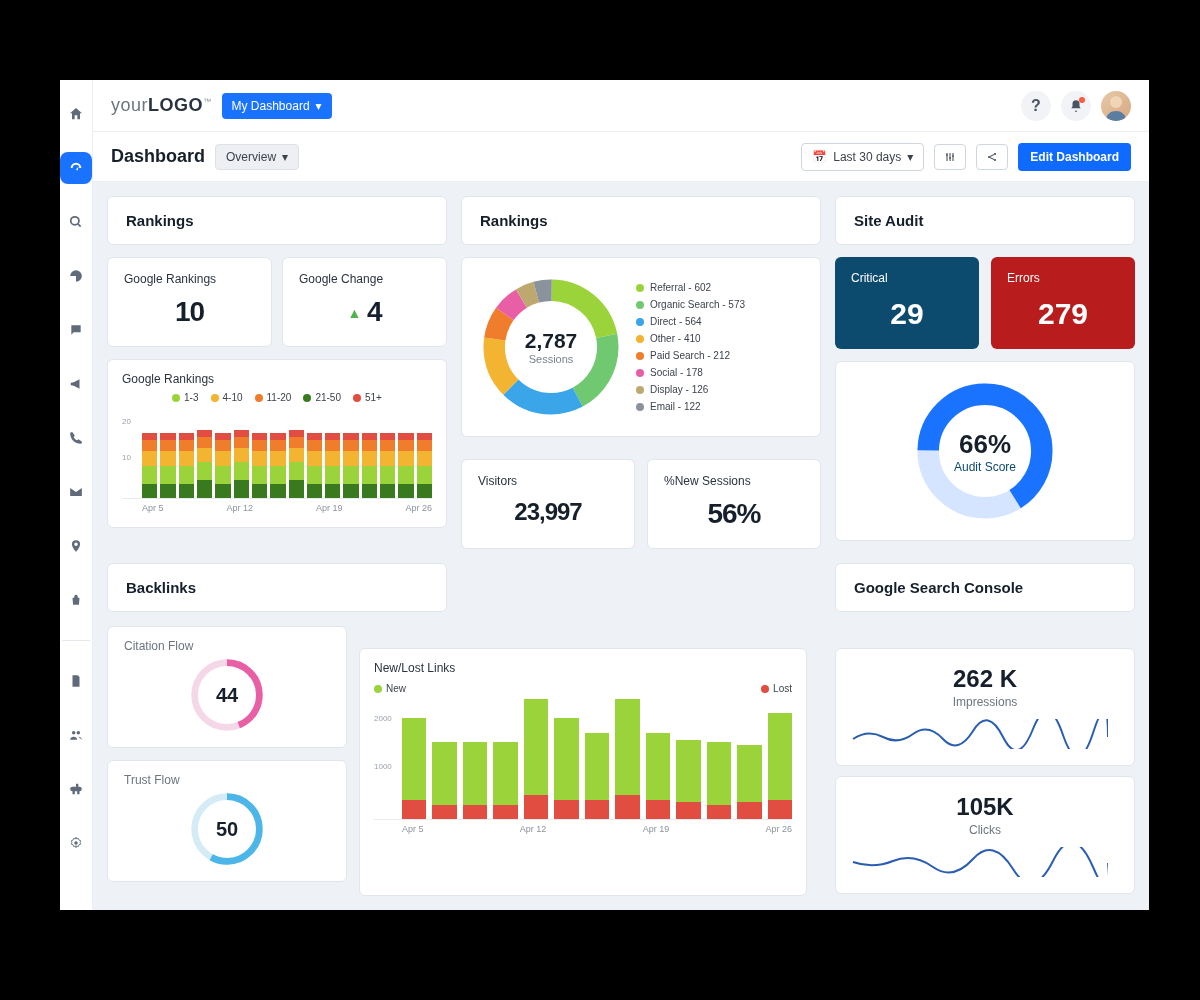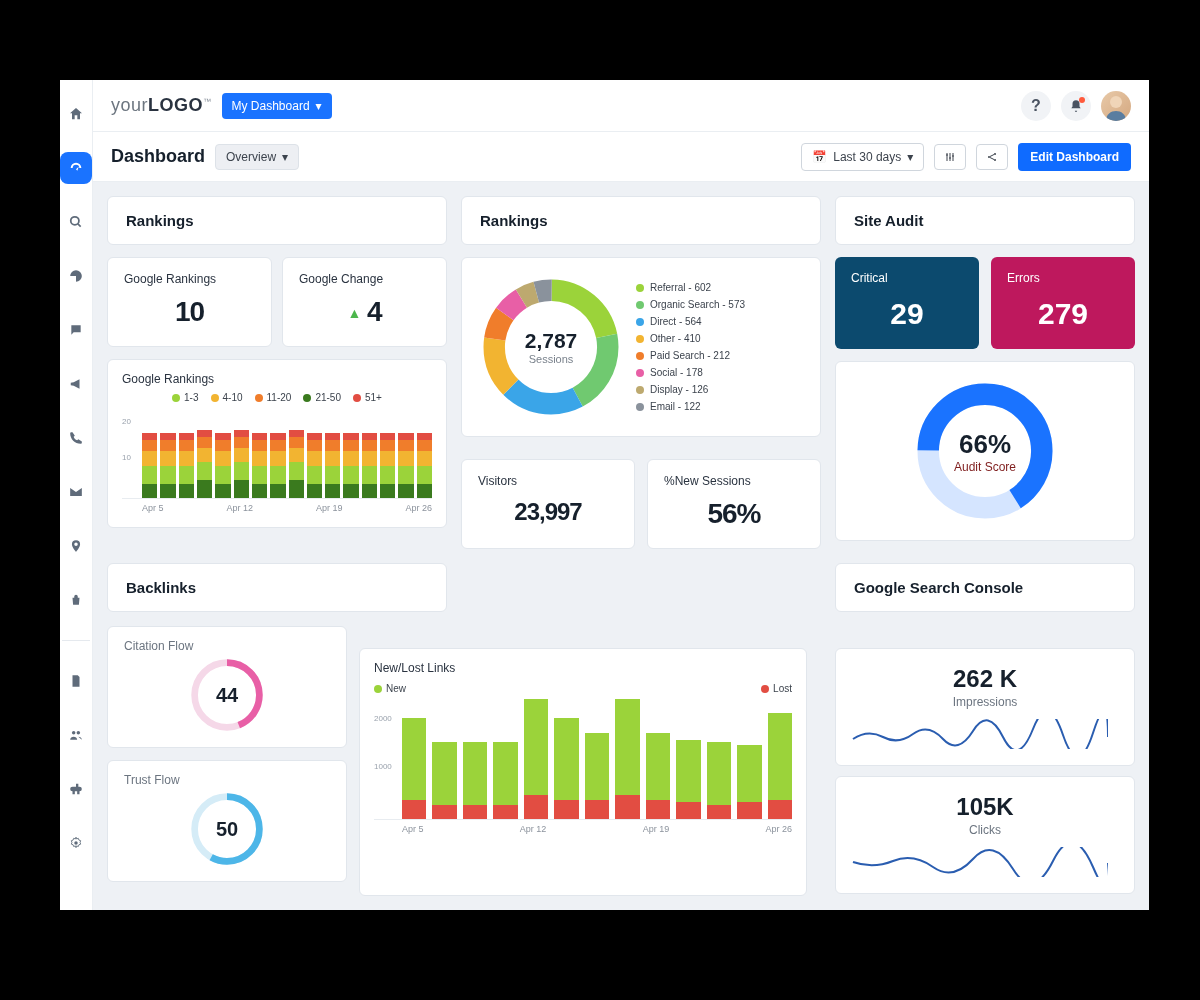--- a/index.html
+++ b/index.html
@@ -50,27 +50,27 @@
 .donut-center{position:absolute;top:0;left:0;right:0;bottom:0;display:flex;flex-direction:column;align-items:center;justify-content:center}
 .donut-center .n{font-size:21px;font-weight:800;color:#16202c}
 .donut-center .l{font-size:11px;color:#7a828c}
 .traffic-legend{font-size:10px;color:#3c434d;display:flex;flex-direction:column;gap:6px}
 .traffic-legend div{display:flex;align-items:center;gap:6px}
 .tf-stats{display:flex;gap:12px;margin-top:10px}
 
 .audit-row{display:flex;gap:12px}
 .audit-box{flex:1;padding:14px 16px 18px;border-radius:6px;color:#fff}
 .audit-box.red{background:#0c4a6e}
-.audit-box.orange{background:#be185d}
+.audit-box.orange{background:#b91c1c}
 .audit-box .lbl{font-size:12px;margin-bottom:12px}
 .audit-box .val{font-size:30px;font-weight:800;text-align:center}
 .score-card{height:180px;display:flex;align-items:center;justify-content:center;position:relative}
 .score-center{position:absolute;display:flex;flex-direction:column;align-items:center}
 .score-center .n{font-size:26px;font-weight:800;color:#16202c}
-.score-center .l{font-size:12px;color:#7f1d1d}
+.score-center .l{font-size:12px;color:#0c4a6e}
 
 .flow-box{padding:12px 16px}
 .flow-box .lbl{font-size:12px;color:#6c7580;margin-bottom:2px}
 .flow-ring{position:relative;width:80px;height:80px;margin:0 auto}
 .flow-ring .c{position:absolute;inset:0;display:flex;align-items:center;justify-content:center;font-size:20px;font-weight:800;color:#16202c}
 .nl-chart{padding:12px 14px}
 .nl-chart .title{font-size:12px;color:#2a3340;margin-bottom:8px}
 .nl-bars{display:flex;align-items:flex-end;height:120px;gap:6px;position:relative;padding-left:28px;border-bottom:1px solid #e8ecf0}
 .nl-bar{flex:1;display:flex;flex-direction:column;justify-content:flex-end}
 .gsc-card{padding:16px 12px;text-align:center}

